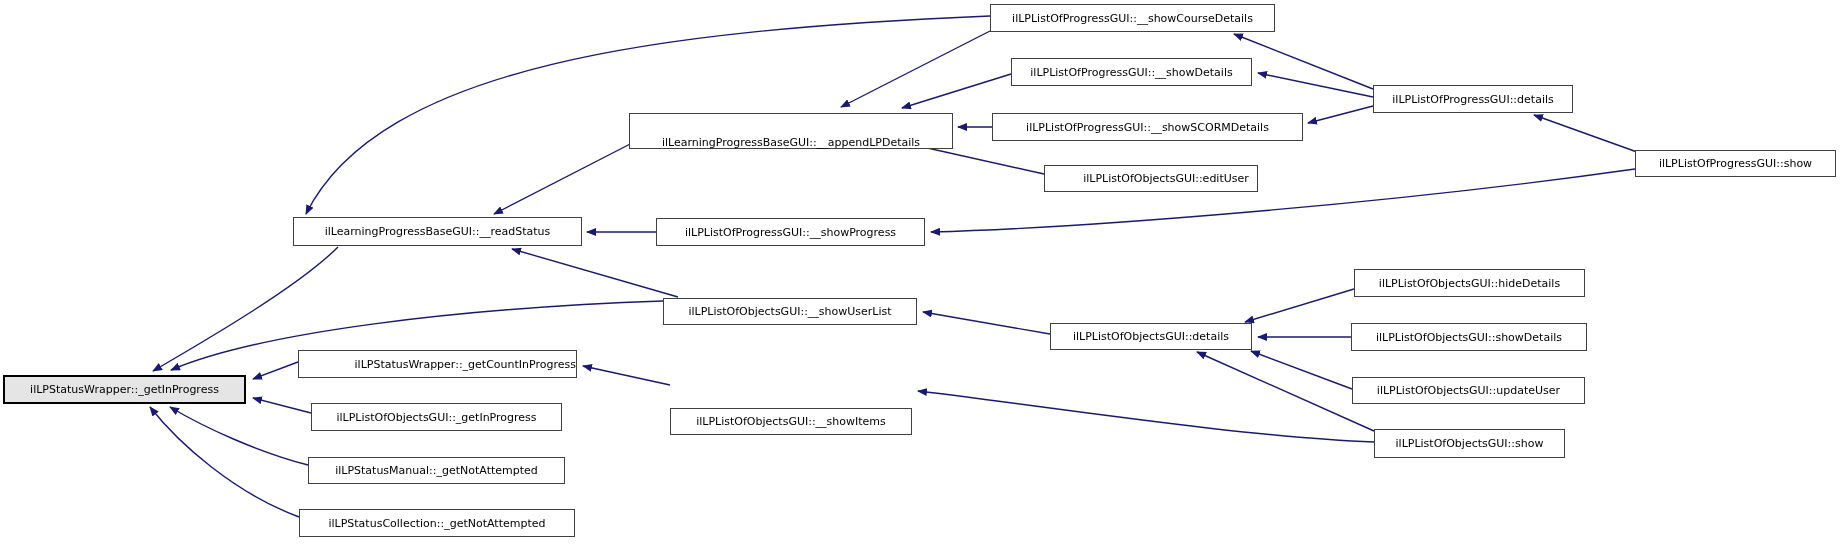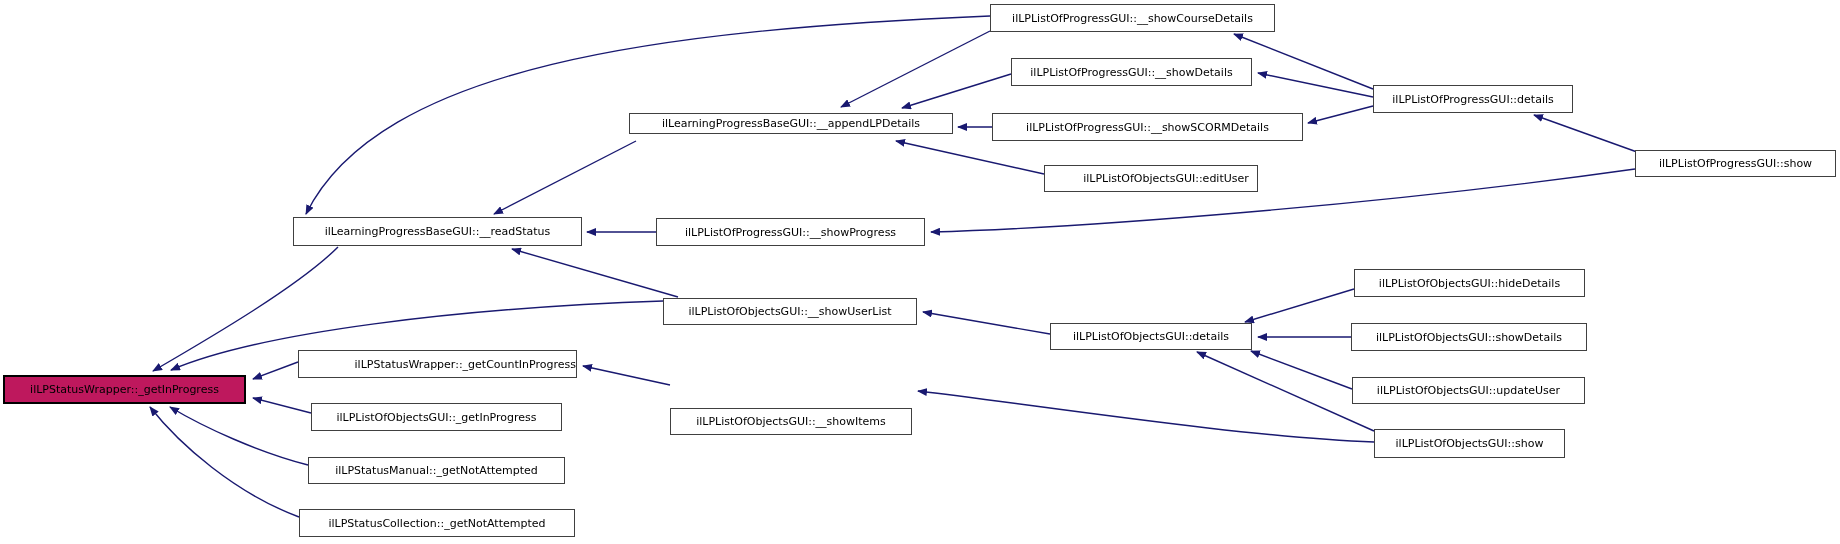--- a/index.html
+++ b/index.html
@@ -15,21 +15,21 @@
     position:absolute;
     box-sizing:border-box;
     background:#fff;
     border:1.5px solid #404040;
     display:flex;align-items:center;justify-content:center;
     font-size:11px;line-height:1;color:#000;
     white-space:nowrap;
     cursor:pointer;
   }
   .node.highlight{
-    background:#be185d;
+    background:#e5e5e5;
     border:2px solid #000;
     cursor:default;
   }
 </style>
 </head>
 <body>
 
 <div id="canvas" style="background: rgb(255, 255, 255);">
     <svg id="edges" viewBox="0 0 1840 544">
       <defs>
@@ -63,21 +63,21 @@
       <path d="M311,413 L253,398" fill="none" stroke="#191970" stroke-width="1.4" marker-end="url(#arrow)"></path>
       <path d="M308,465 C258,452 205,428 170,407" fill="none" stroke="#191970" stroke-width="1.4" marker-end="url(#arrow)"></path>
       <path d="M299,517 C235,493 180,445 150,407" fill="none" stroke="#191970" stroke-width="1.4" marker-end="url(#arrow)"></path>
     </svg>
     <div class="node highlight" style="left: 3px; top: 375px; width: 243px; height: 29px;">
       <span>ilLPStatusWrapper::_getInProgress</span>
     </div>
     <div class="node" style="left: 293px; top: 217px; width: 289px; height: 29px;">
       <span>ilLearningProgressBaseGUI::__readStatus</span>
     </div>
-    <div class="node" style="left: 629px; top: 113px; width: 324px; height: 21px;">
+    <div class="node" style="left: 629px; top: 113px; width: 324px; height: 36px; align-items: flex-end;">
       <span>ilLearningProgressBaseGUI::__appendLPDetails</span>
     </div>
     <div class="node" style="left: 990px; top: 4px; width: 285px; height: 28px;">
       <span>ilLPListOfProgressGUI::__showCourseDetails</span>
     </div>
     <div class="node" style="left: 1011px; top: 58px; width: 241px; height: 28px;">
       <span>ilLPListOfProgressGUI::__showDetails</span>
     </div>
     <div class="node" style="left: 992px; top: 113px; width: 311px; height: 28px;">
       <span>ilLPListOfProgressGUI::__showSCORMDetails</span>

